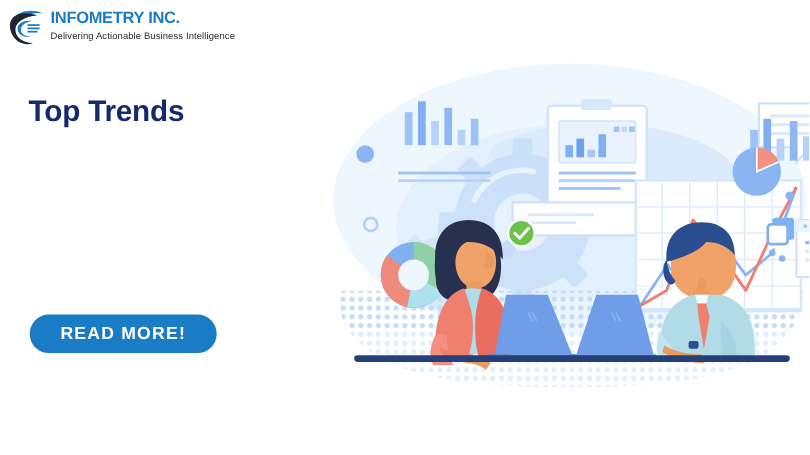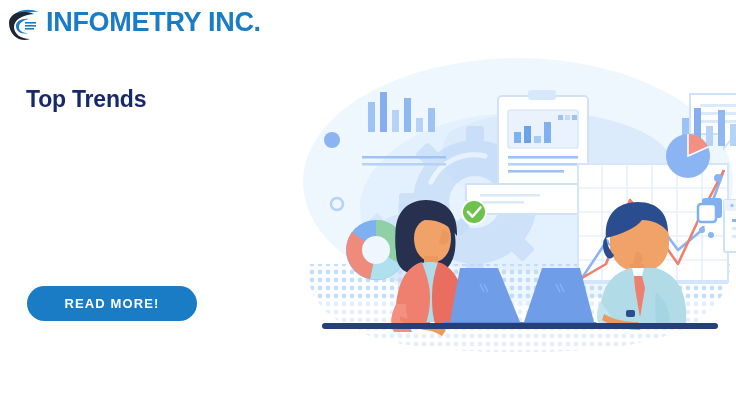--- a/index.html
+++ b/index.html
@@ -25,60 +25,60 @@
     left:8px; top:6px;
     display:flex;
     align-items:flex-start;
     gap:4px;
   }
   #logo-mark { width:34px; height:38px; flex:0 0 34px; }
   #logo-text-block { padding-top:3px; }
   #logo-wordmark {
     font-family:"Liberation Sans", sans-serif;
     font-weight:bold;
-    font-size:27px;
+    font-size:15px;
     letter-spacing:-0.3px;
     color:#1a7cc4;
     line-height:1;
     white-space:nowrap;
   }
   #logo-tagline {
     font-family:"Liberation Sans", sans-serif;
     font-size:8.6px;
     color:#2b2b2b;
     letter-spacing:0.1px;
     margin-top:3px;
     white-space:nowrap;
   }
 
   
   #headline {
     position:absolute;
     left:26px; top:84px;
     width:330px;
     font-weight:bold;
-    font-size:23px;
+    font-size:27px;
     line-height:1.33;
     color:#162a6b;
     letter-spacing:-0.2px;
   }
   #headline .line { display:block; white-space:nowrap; }
 
   
   #cta-button {
     position:absolute;
     left:27px; top:286px;
     width:170px; height:35px;
     background:#1a7cc4;
     border-radius:18px;
     border:none;
     color:#ffffff;
     font-family:"Liberation Sans", sans-serif;
     font-weight:bold;
-    font-size:13px;
+    font-size:16px;
     letter-spacing:1.1px;
     cursor:pointer;
     display:flex;
     align-items:center;
     justify-content:center;
   }
 
   
   #illustration {
     position:absolute;
@@ -96,20 +96,21 @@
     <svg id="logo-mark" viewBox="0 0 34 38">
       <path d="M2 14 C6 5, 18 1, 31 6 C21 5, 11 9, 6 17 Z" fill="#1a7cc4"></path>
       <path d="M1 17 C1 8, 12 3, 26 8 C14 9, 6 14, 6 21 C6 28, 13 33, 22 33 C13 37, 1 30, 1 17 Z" fill="#1f2533"></path>
       <path d="M8 20 C8 15, 14 12, 21 13 C15 14, 11 17, 11 21 C11 25, 15 27, 20 27 C13 29, 8 25, 8 20 Z" fill="#1a7cc4"></path>
       <rect x="17" y="16" width="11" height="1.6" fill="#1a7cc4"></rect>
       <rect x="17" y="19" width="11" height="1.6" fill="#1a7cc4"></rect>
       <rect x="17" y="22" width="9" height="1.6" fill="#1a7cc4"></rect>
     </svg>
     <div id="logo-text-block">
       <div id="logo-wordmark">INFOMETRY INC.</div>
+      <div id="logo-tagline">Delivering Actionable Business Intelligence</div>
     </div>
   </div>
 
   <h1 id="headline">
     <span class="line">Top Trends</span>
   </h1>
 
   <button id="cta-button">READ MORE!</button>
 
   <div id="illustration">

